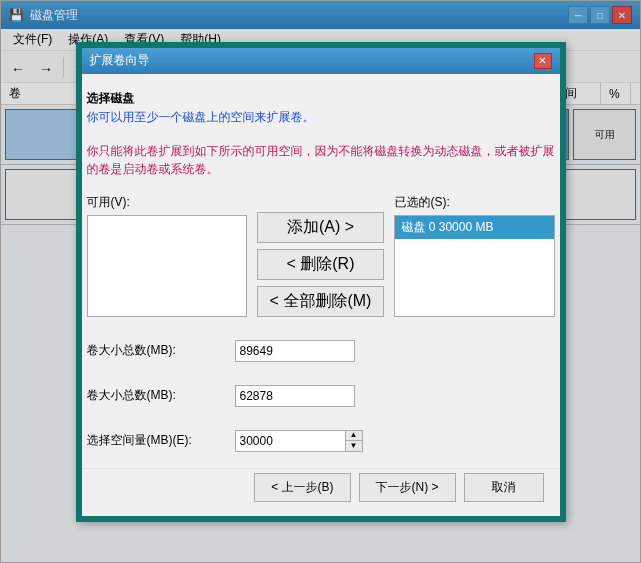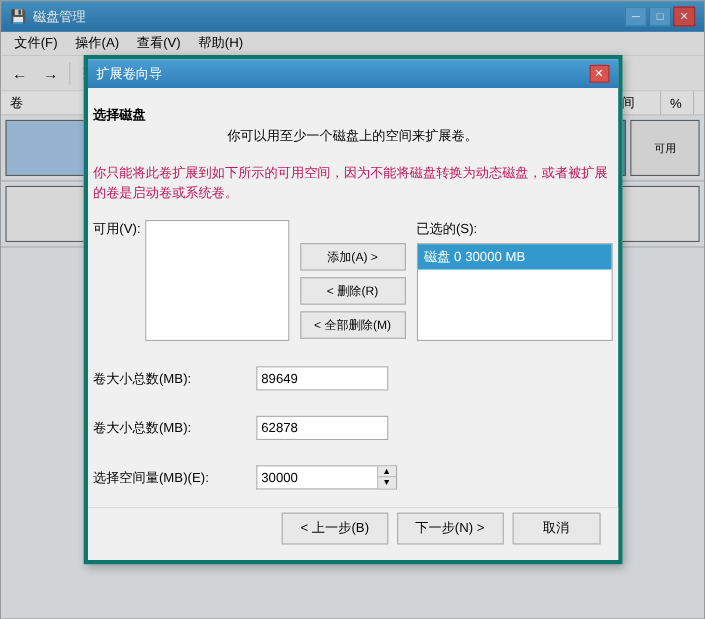--- a/index.html
+++ b/index.html
@@ -122,21 +122,21 @@
       background: rgba(0,0,0,0.1);
       display: flex;
       align-items: center;
       justify-content: center;
       z-index: 100;
     }
 
     
     .dialog {
       background: #f0f0f0;
-      border: 4px solid #0f766e;
+      border: 6px solid #0f766e;
       box-shadow: 2px 2px 8px rgba(0,0,0,0.3);
       width: 490px;
       min-height: 380px;
       display: flex;
       flex-direction: column;
     }
 
     .dialog-title-bar {
       background: linear-gradient(to bottom, #4a9fd4, #2e7db8);
       height: 26px;
@@ -172,42 +172,41 @@
 
     .section-title {
       font-weight: bold;
       font-size: 12px;
       color: #000;
       margin-bottom: 2px;
     }
 
     .section-desc {
       font-size: 12px;
-      color: #000000;
+      color: #1d4ed8;
       margin-top: 2px;
-      text-align: center;
     }
 
     .warning-text {
       font-size: 12px;
       color: #be185d;
       line-height: 1.5;
       margin-top: 6px;
     }
 
     .disk-selection-area {
       display: flex;
       gap: 10px;
       margin-top: 6px;
     }
 
     .available-section {
       flex: 1;
       display: flex;
-      flex-direction: row;
+      flex-direction: column;
       gap: 4px;
     }
 
     .section-label {
       font-size: 12px;
       color: #000;
     }
 
     .list-box {
       border: 1px solid #aaa;
@@ -221,21 +220,21 @@
       flex-direction: column;
       justify-content: center;
       gap: 6px;
       padding-top: 18px;
     }
 
     .dialog-btn {
       padding: 4px 12px;
       background: #e8e8e8;
       border: 1px solid #aaa;
-      font-size: 11px;
+      font-size: 16px;
       cursor: pointer;
       white-space: nowrap;
       min-width: 80px;
       text-align: center;
     }
 
     .selected-section {
       flex: 1;
       display: flex;
       flex-direction: column;

